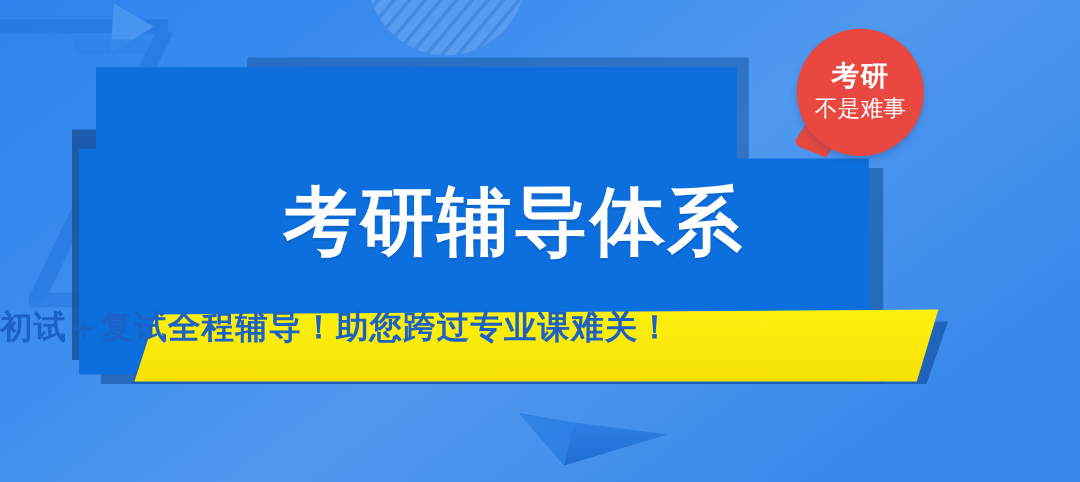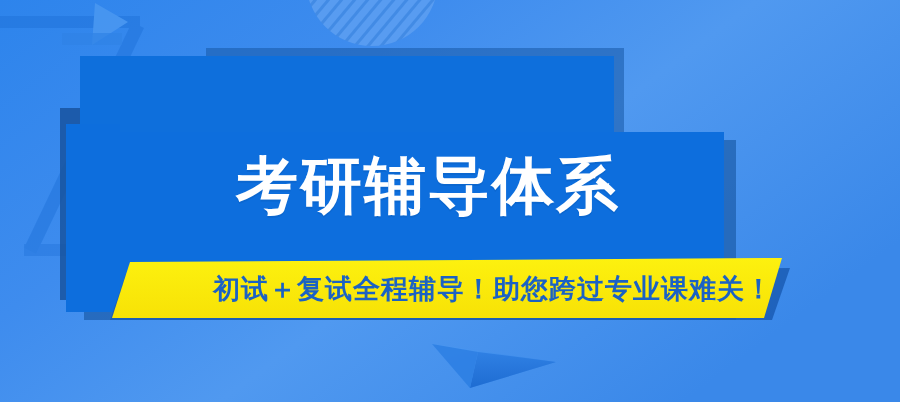--- a/index.html
+++ b/index.html
@@ -35,23 +35,23 @@
 
   
   #subbanner-wrap{
     position:absolute;
     left:0;top:0;width:900px;height:402px;
     pointer-events:none;
   }
   #subbanner-text{
     position:absolute;
     left:0;
-    top:272px;
+    top:256px;
     width:773px;
-    text-align:right;
+    text-align:left;
     font-size:27px;
     line-height:34px;
     font-weight:bold;
     color:#1b62c4;
     letter-spacing:1px;
     white-space:nowrap;
   }
 
   
   #bubble{
@@ -159,14 +159,22 @@
 
     <path d="M130 262 L782 258 L764 318 L112 318 Z" fill="url(#yellowGrad)"></path>
   </svg>
 
   <div id="title">考研辅导体系</div>
 
   <div id="subbanner-wrap">
     <div id="subbanner-text">初试＋复试全程辅导！助您跨过专业课难关！</div>
   </div>
 
+  <div id="bubble">
+    <div class="tail"></div>
+    <div class="circle"></div>
+    <div class="btext">
+      <span class="b1">考研</span>
+      <span class="b2">不是难事</span>
+    </div>
+  </div>
 
 </div>
 
 </body></html>

